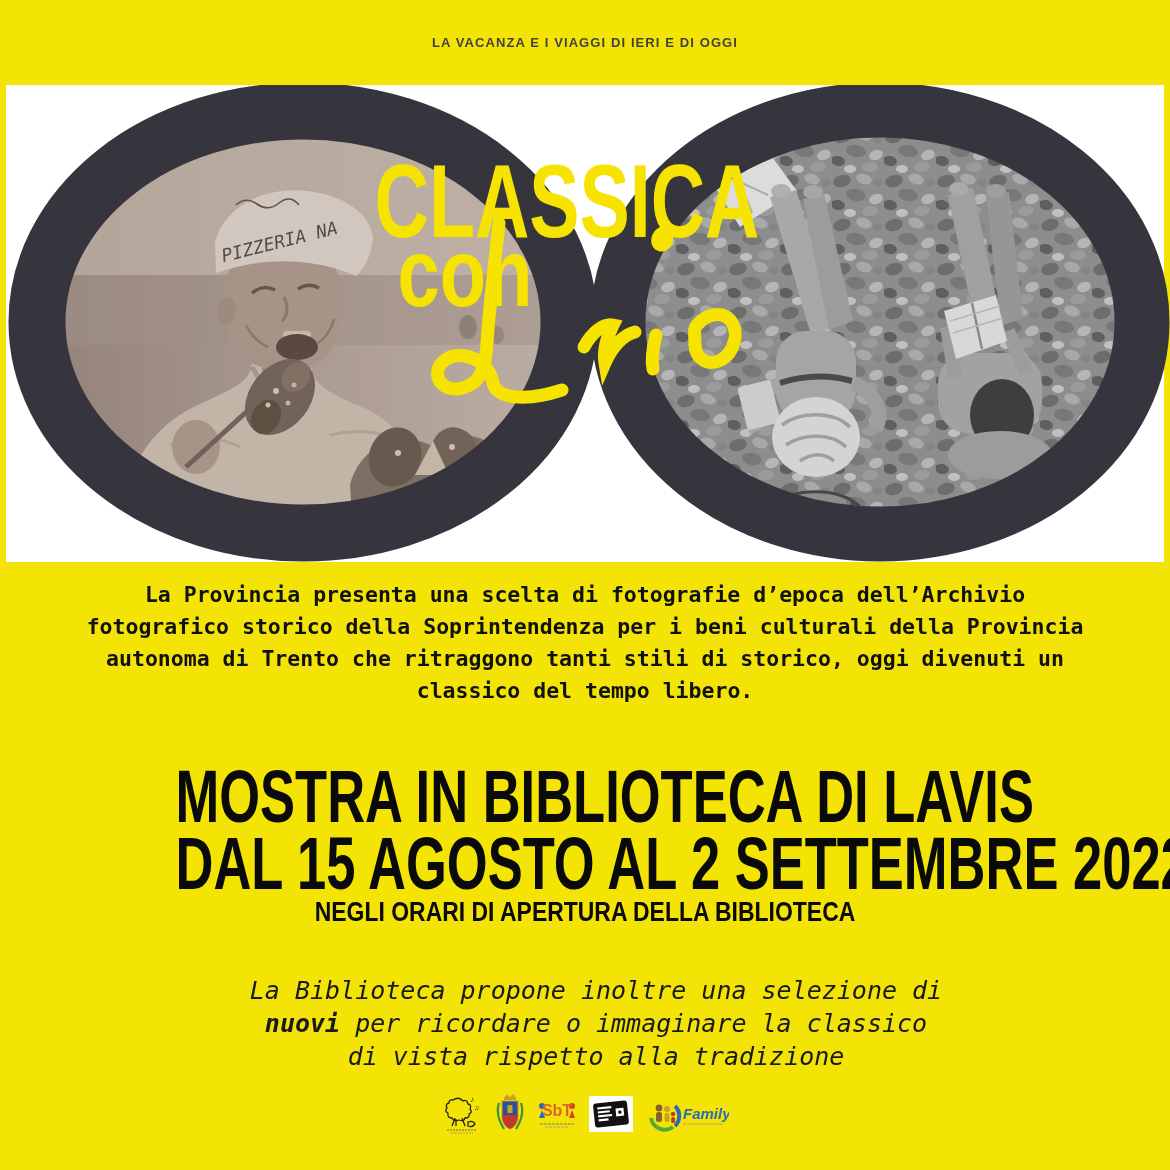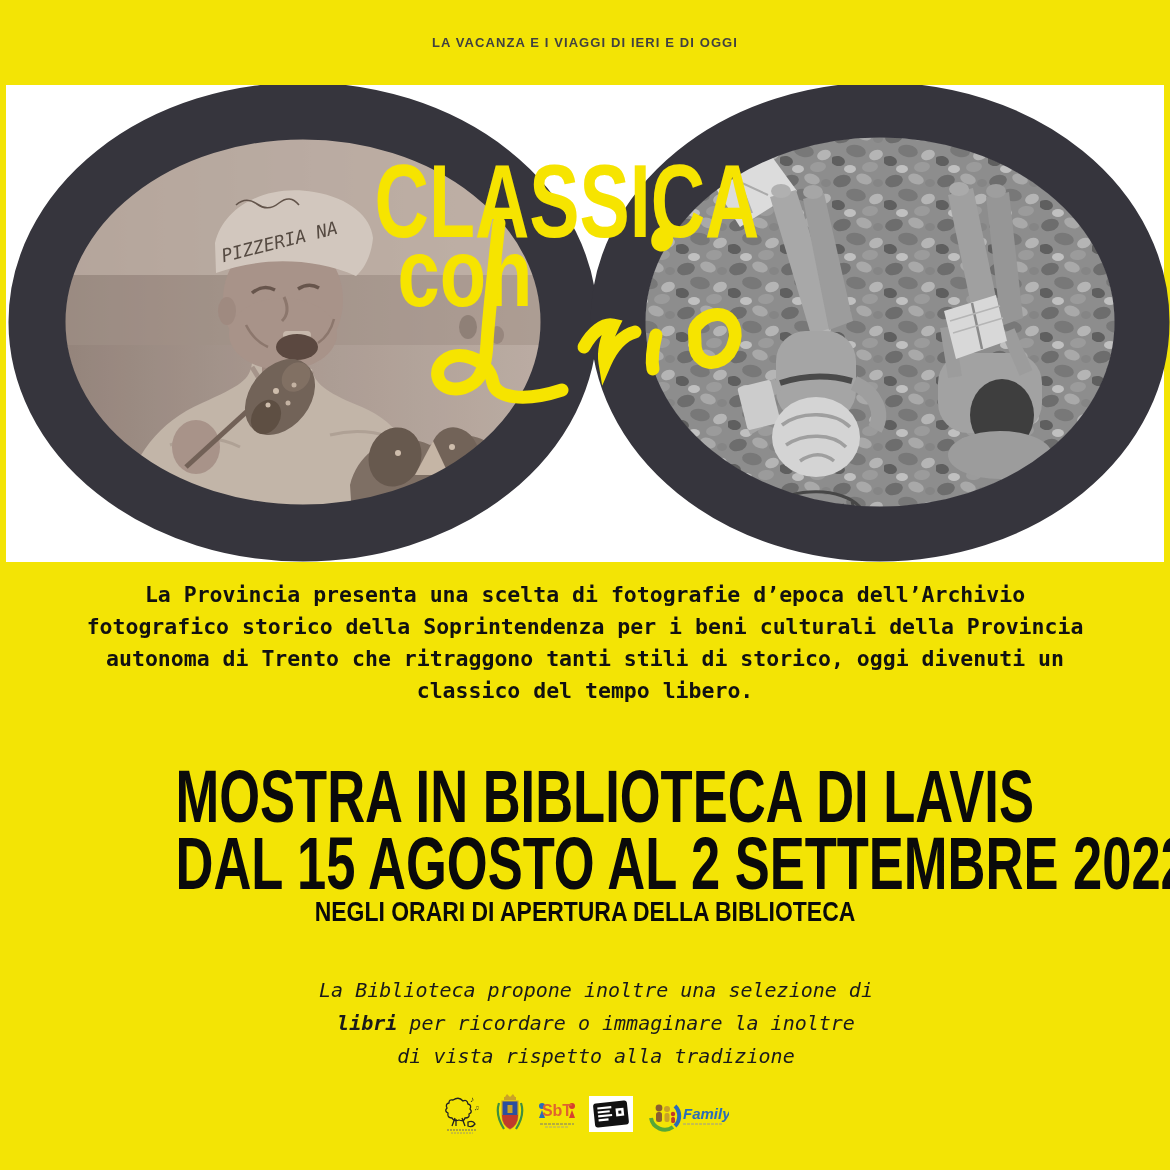--- a/index.html
+++ b/index.html
@@ -31,21 +31,21 @@
   }
   .headline .hl{transform:scaleX(0.70);transform-origin:center;white-space:nowrap;}
   .subhead{
     margin-top:0;font-weight:bold;font-size:27px;color:#0A0A0A;
   }
   .subhead .hl{transform:scaleX(0.85);transform-origin:center;white-space:nowrap;}
   .hl{display:block;}
   .promo{
     margin-top:46px;
     font-family:"DejaVu Sans Mono", monospace;
-    font-style:oblique;font-size:20px;line-height:33px;color:#1a1a1a;padding-left:22px;
+    font-style:oblique;font-size:25px;line-height:33px;color:#1a1a1a;padding-left:22px;
   }
   .promo .b{font-weight:bold;}
   
   .footer-logos{
     margin-top:20px;
     display:flex;align-items:center;justify-content:center;gap:12px;
   }
   .logo-item{display:flex;flex-direction:column;align-items:center;}
 </style>
 </head>
@@ -212,21 +212,21 @@
     <span class="hl">MOSTRA IN BIBLIOTECA DI LAVIS</span>
     <span class="hl">DAL 15 AGOSTO AL 2 SETTEMBRE 2022</span>
   </div>
 
   <div class="subhead">
     <span class="hl">NEGLI ORARI DI APERTURA DELLA BIBLIOTECA</span>
   </div>
 
   <div class="promo">
     <div>La Biblioteca propone inoltre una selezione di</div>
-    <div><span class="b">libri</span><span> per ricordare o immaginare la inoltre</span></div>
+    <div><span class="b">nuovi</span><span> per ricordare o immaginare la classico</span></div>
     <div>di vista rispetto alla tradizione</div>
   </div>
 
   <div class="footer-logos">
 
     <div class="logo-item">
       <svg width="42" height="40" viewBox="0 0 42 40">
         <g stroke="#222" stroke-width="1.3" fill="none">
           <path d="M 12 6 q 6 -4 10 1 q 4 -2 5 3 q 4 1 2 5 q 3 3 -1 5 q 1 4 -4 4 q -1 4 -6 2 q -5 2 -7 -2 q -5 0 -4 -5 q -4 -2 -1 -5 q -2 -4 2 -5 q 0 -4 4 -3 Z"></path>
           <path d="M 14 24 l -3 8 m 10 -8 l 3 8 m -9 -7 l 0 7"></path>

